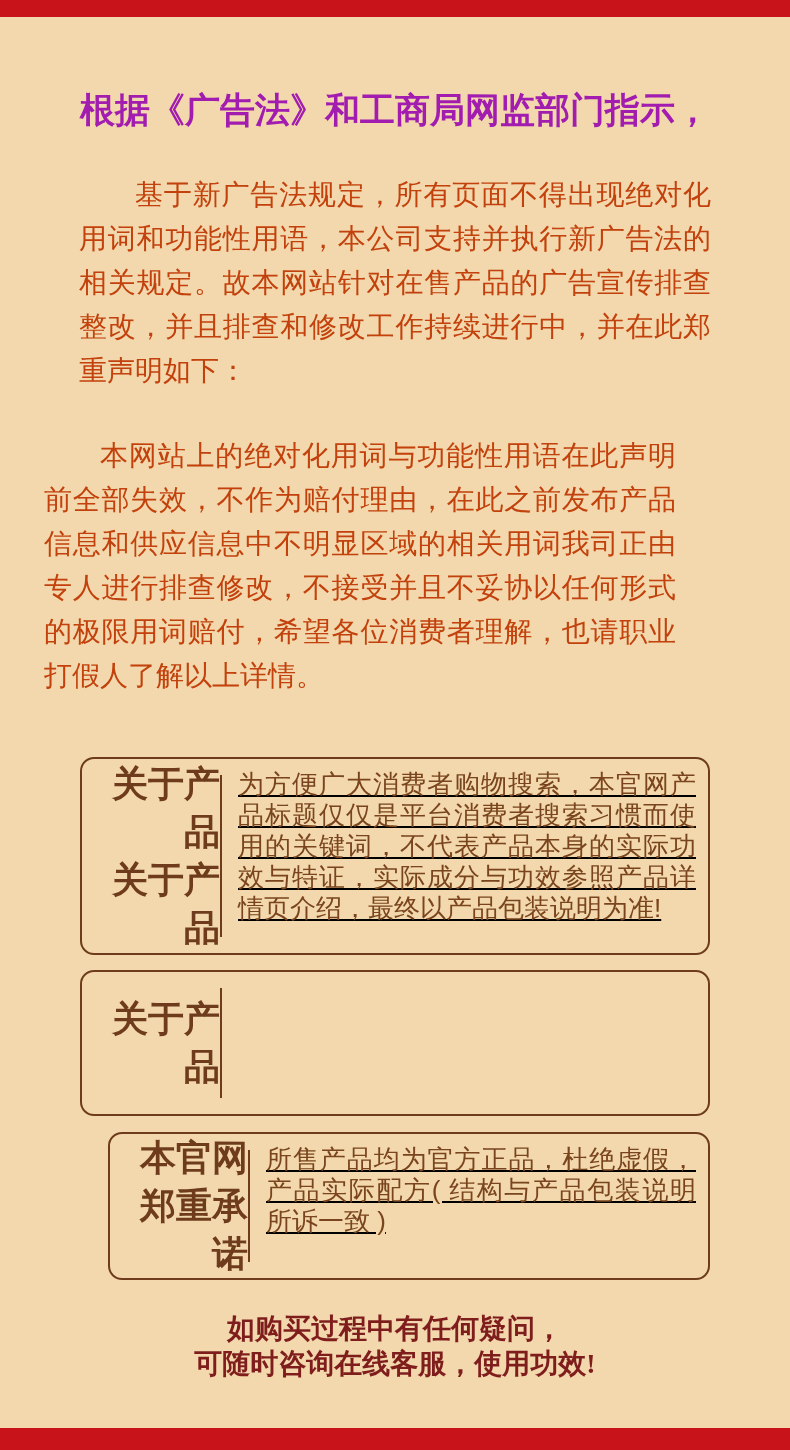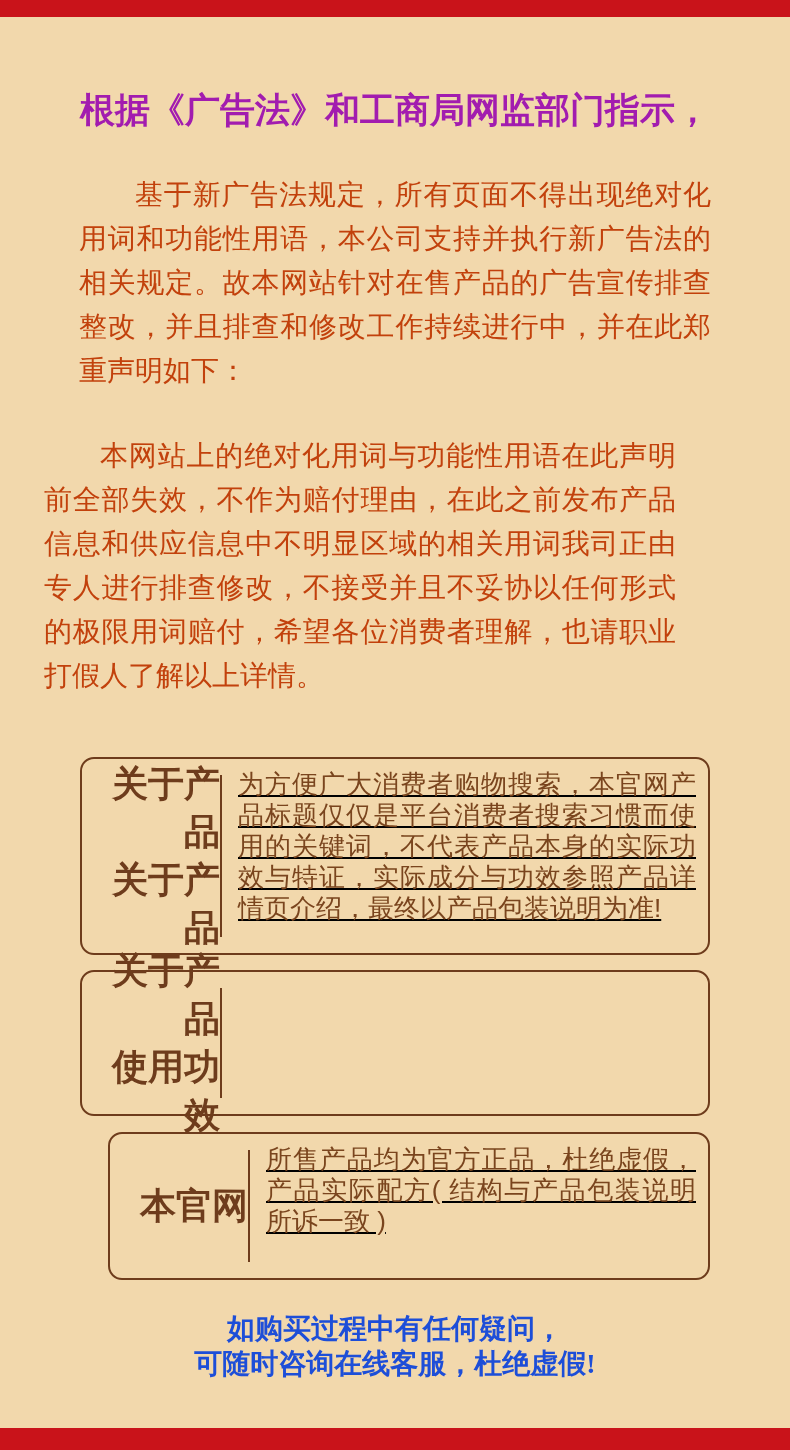--- a/index.html
+++ b/index.html
@@ -73,21 +73,21 @@
     font-size: 26px; line-height: 31px;
     color: #7A451E;
     text-align: justify;
   }
 
   .footer {
     margin-top: 31px;
     text-align: center;
     font-weight: bold;
     font-size: 28px; line-height: 35px;
-    color: #1d4ed8;
+    color: #7f1d1d;
   }
 </style>
 </head>
 <body>
 
 <div class="red-bar top"></div>
 
 <h1 class="title">
   <div>根据《广告法》和工商局网监部门指示，</div>
 </h1>
@@ -104,35 +104,35 @@
     </div>
     <div class="box-divider"></div>
     <div class="box-right">
       <p>为方便广大消费者购物搜索，本官网产品标题仅仅是平台消费者搜索习惯而使用的关键词，不代表产品本身的实际功效与特证，实际成分与功效参照产品详情页介绍，最终以产品包装说明为准!</p>
     </div>
   </section>
 
   <section class="notice-box b2">
     <div class="box-left">
       <div>关于产品</div>
-      <div>使用功效</div>
     </div>
     <div class="box-divider"></div>
   </section>
 
   <section class="notice-box b3">
     <div class="box-left">
       <div>本官网</div>
+      <div>郑重承诺</div>
     </div>
     <div class="box-divider"></div>
     <div class="box-right">
       <p>所售产品均为官方正品，杜绝虚假，产品实际配方( 结构与产品包装说明所诉一致 )</p>
     </div>
   </section>
 
 </div>
 
 <div class="footer">
   <div>如购买过程中有任何疑问，</div>
-  <div>可随时咨询在线客服，杜绝虚假!</div>
+  <div>可随时咨询在线客服，使用功效!</div>
 </div>
 
 <div class="red-bar bottom"></div>
 
 </body></html>

